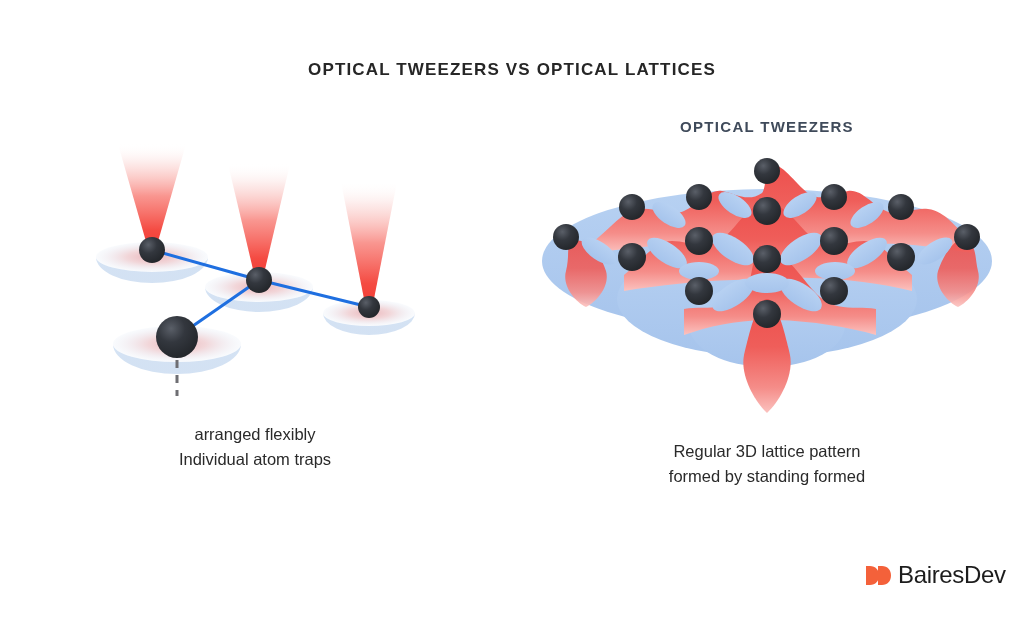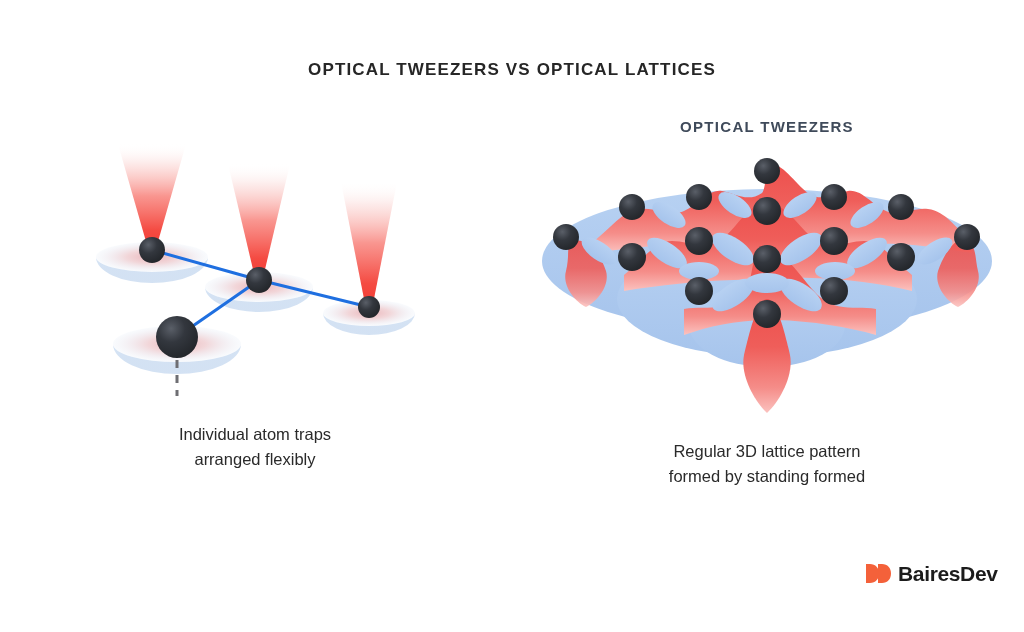--- a/index.html
+++ b/index.html
@@ -77,22 +77,22 @@
   
   #brand-logo {
     position: absolute;
     left: 866px;
     top: 563px;
     display: flex;
     align-items: center;
     gap: 7px;
   }
   #brand-logo-wordmark {
-    font-size: 21px;
-    font-weight: bold;
+    font-size: 24px;
+    font-weight: normal;
     letter-spacing: -0.35px;
     color: #1c1c1c;
     line-height: 1;
   }
 </style>
 </head>
 <body>
 
 <div id="canvas">
 
@@ -166,22 +166,22 @@
           <circle cx="235" cy="148" r="13" fill="url(#atomGrad)"></circle>
           <circle cx="345" cy="175" r="11" fill="url(#atomGrad)"></circle>
           <circle cx="153" cy="205" r="21" fill="url(#atomGrad)"></circle>
         </g>
 
         <line x1="153" y1="228" x2="153" y2="264" stroke="#6e6e73" stroke-width="3" stroke-dasharray="8 7"></line>
       </svg>
     </div>
 
     <div class="panel-caption">
+      <span class="caption-line">arranged flexibly</span>
       <span class="caption-line">Individual atom traps</span>
-      <span class="caption-line">arranged flexibly</span>
     </div>
   </div>
 
   <div class="panel" id="panel-lattices">
 
     <div class="panel-heading">OPTICAL TWEEZERS</div>
 
     <div class="panel-figure">
       <svg width="462" height="290" viewBox="0 0 462 290" xmlns="http://www.w3.org/2000/svg">
         <defs>

